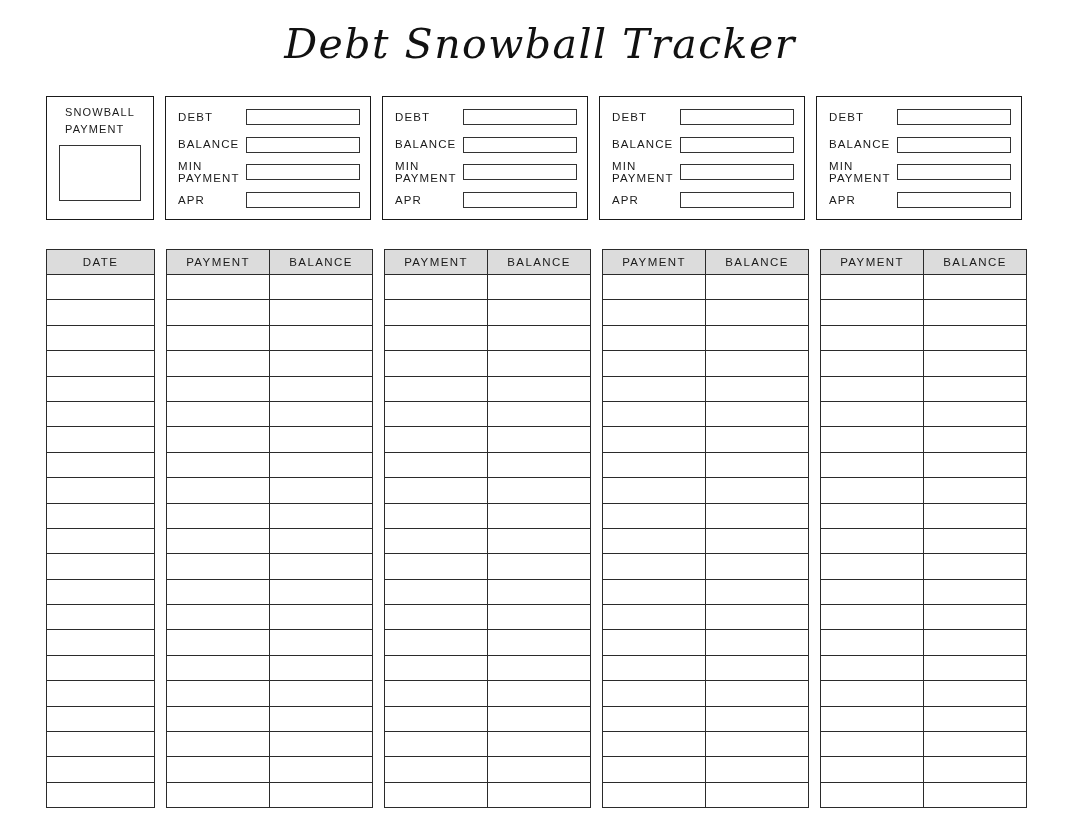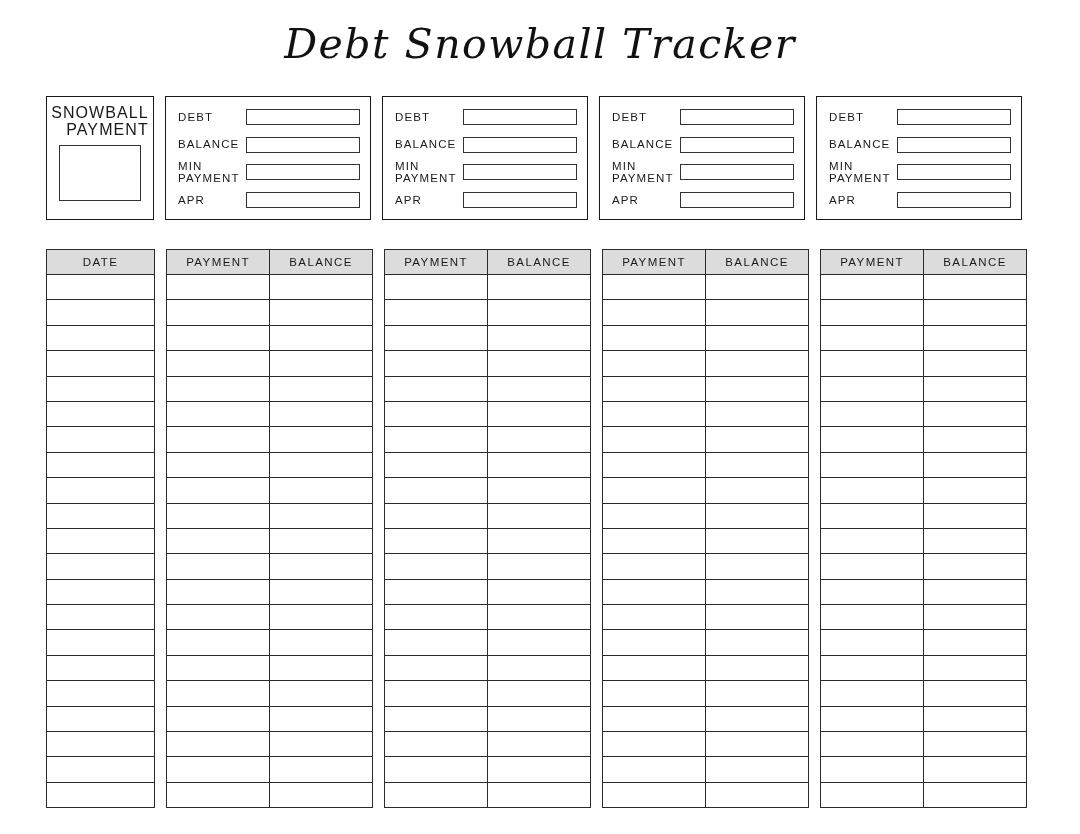--- a/index.html
+++ b/index.html
@@ -51,23 +51,23 @@
     width: 108px;
     border: 1.6px solid #1a1a1a;
     box-sizing: border-box;
     padding: 7px 6px 6px 6px;
     display: flex;
     flex-direction: column;
     align-items: center;
     margin-right: 11px;
   }
   .snowball-label {
-    font-size: 16px;
+    font-size: 11px;
     letter-spacing: 1.1px;
-    text-align: right;
+    text-align: left;
     line-height: 17px;
     color: #1a1a1a;
   }
   .snowball-field {
     margin-top: 7px;
     width: 82px;
     height: 56px;
     border: 1.3px solid #333;
     box-sizing: border-box;
     background: #fff;

